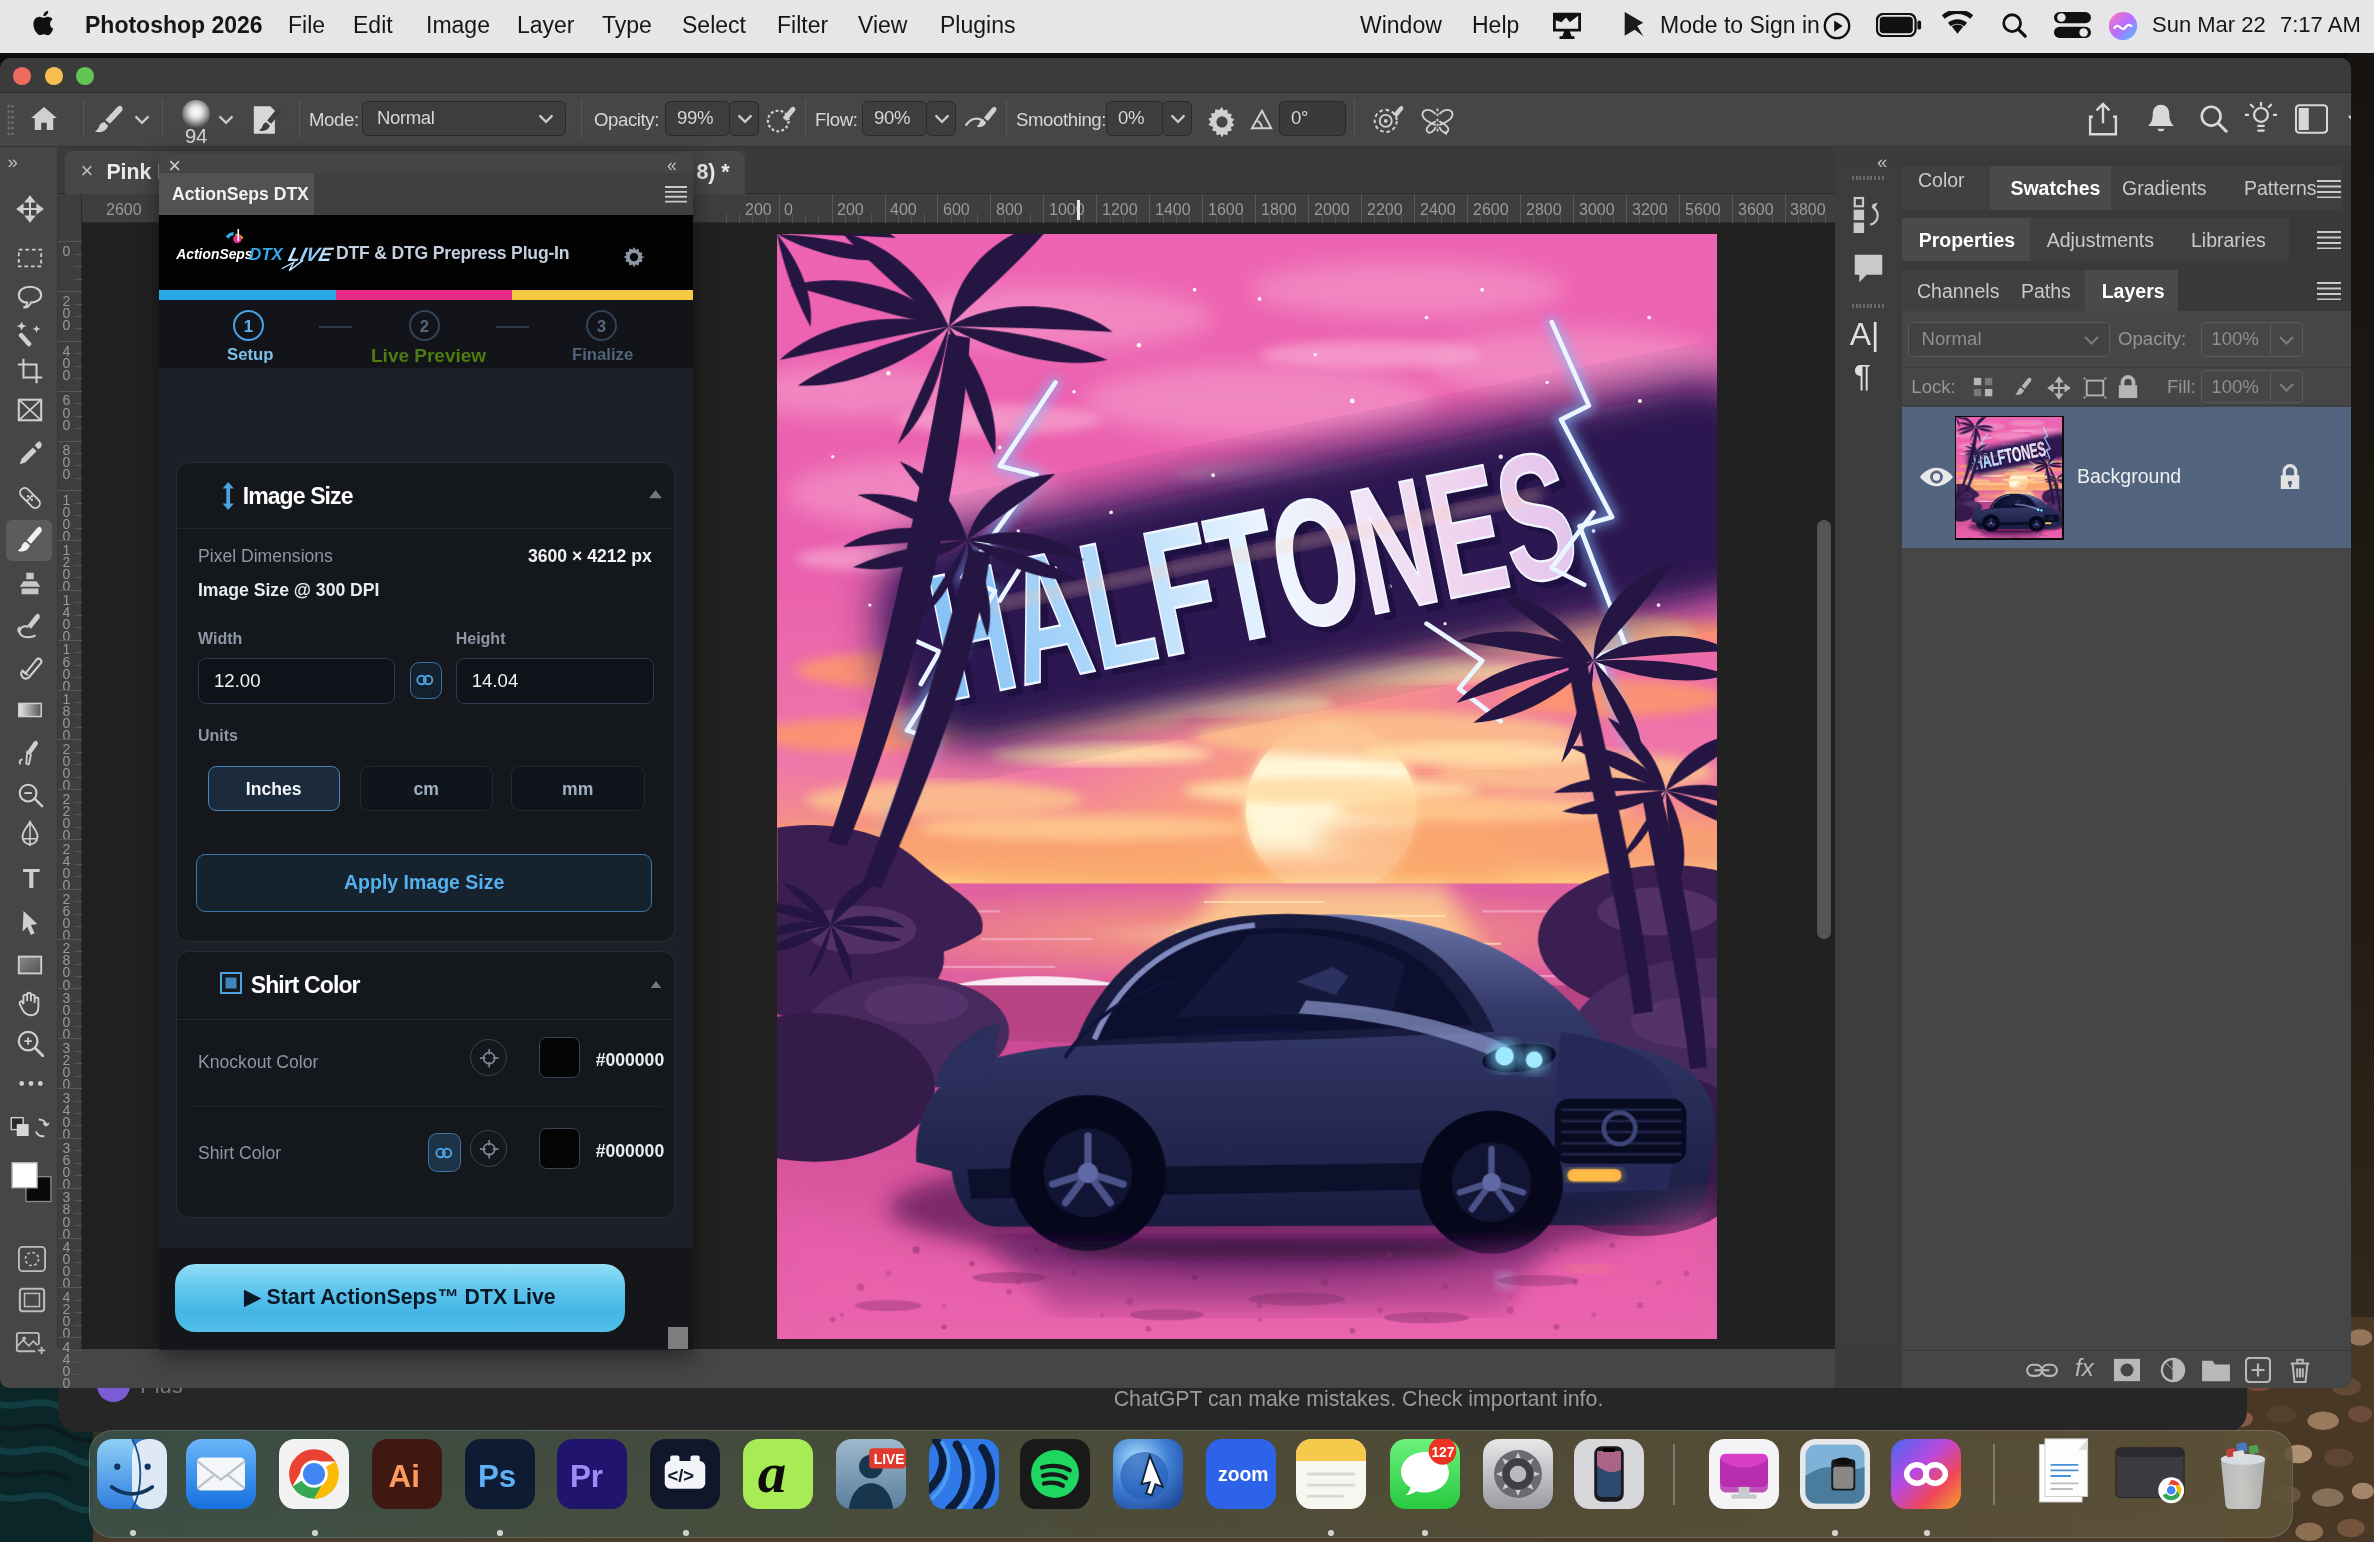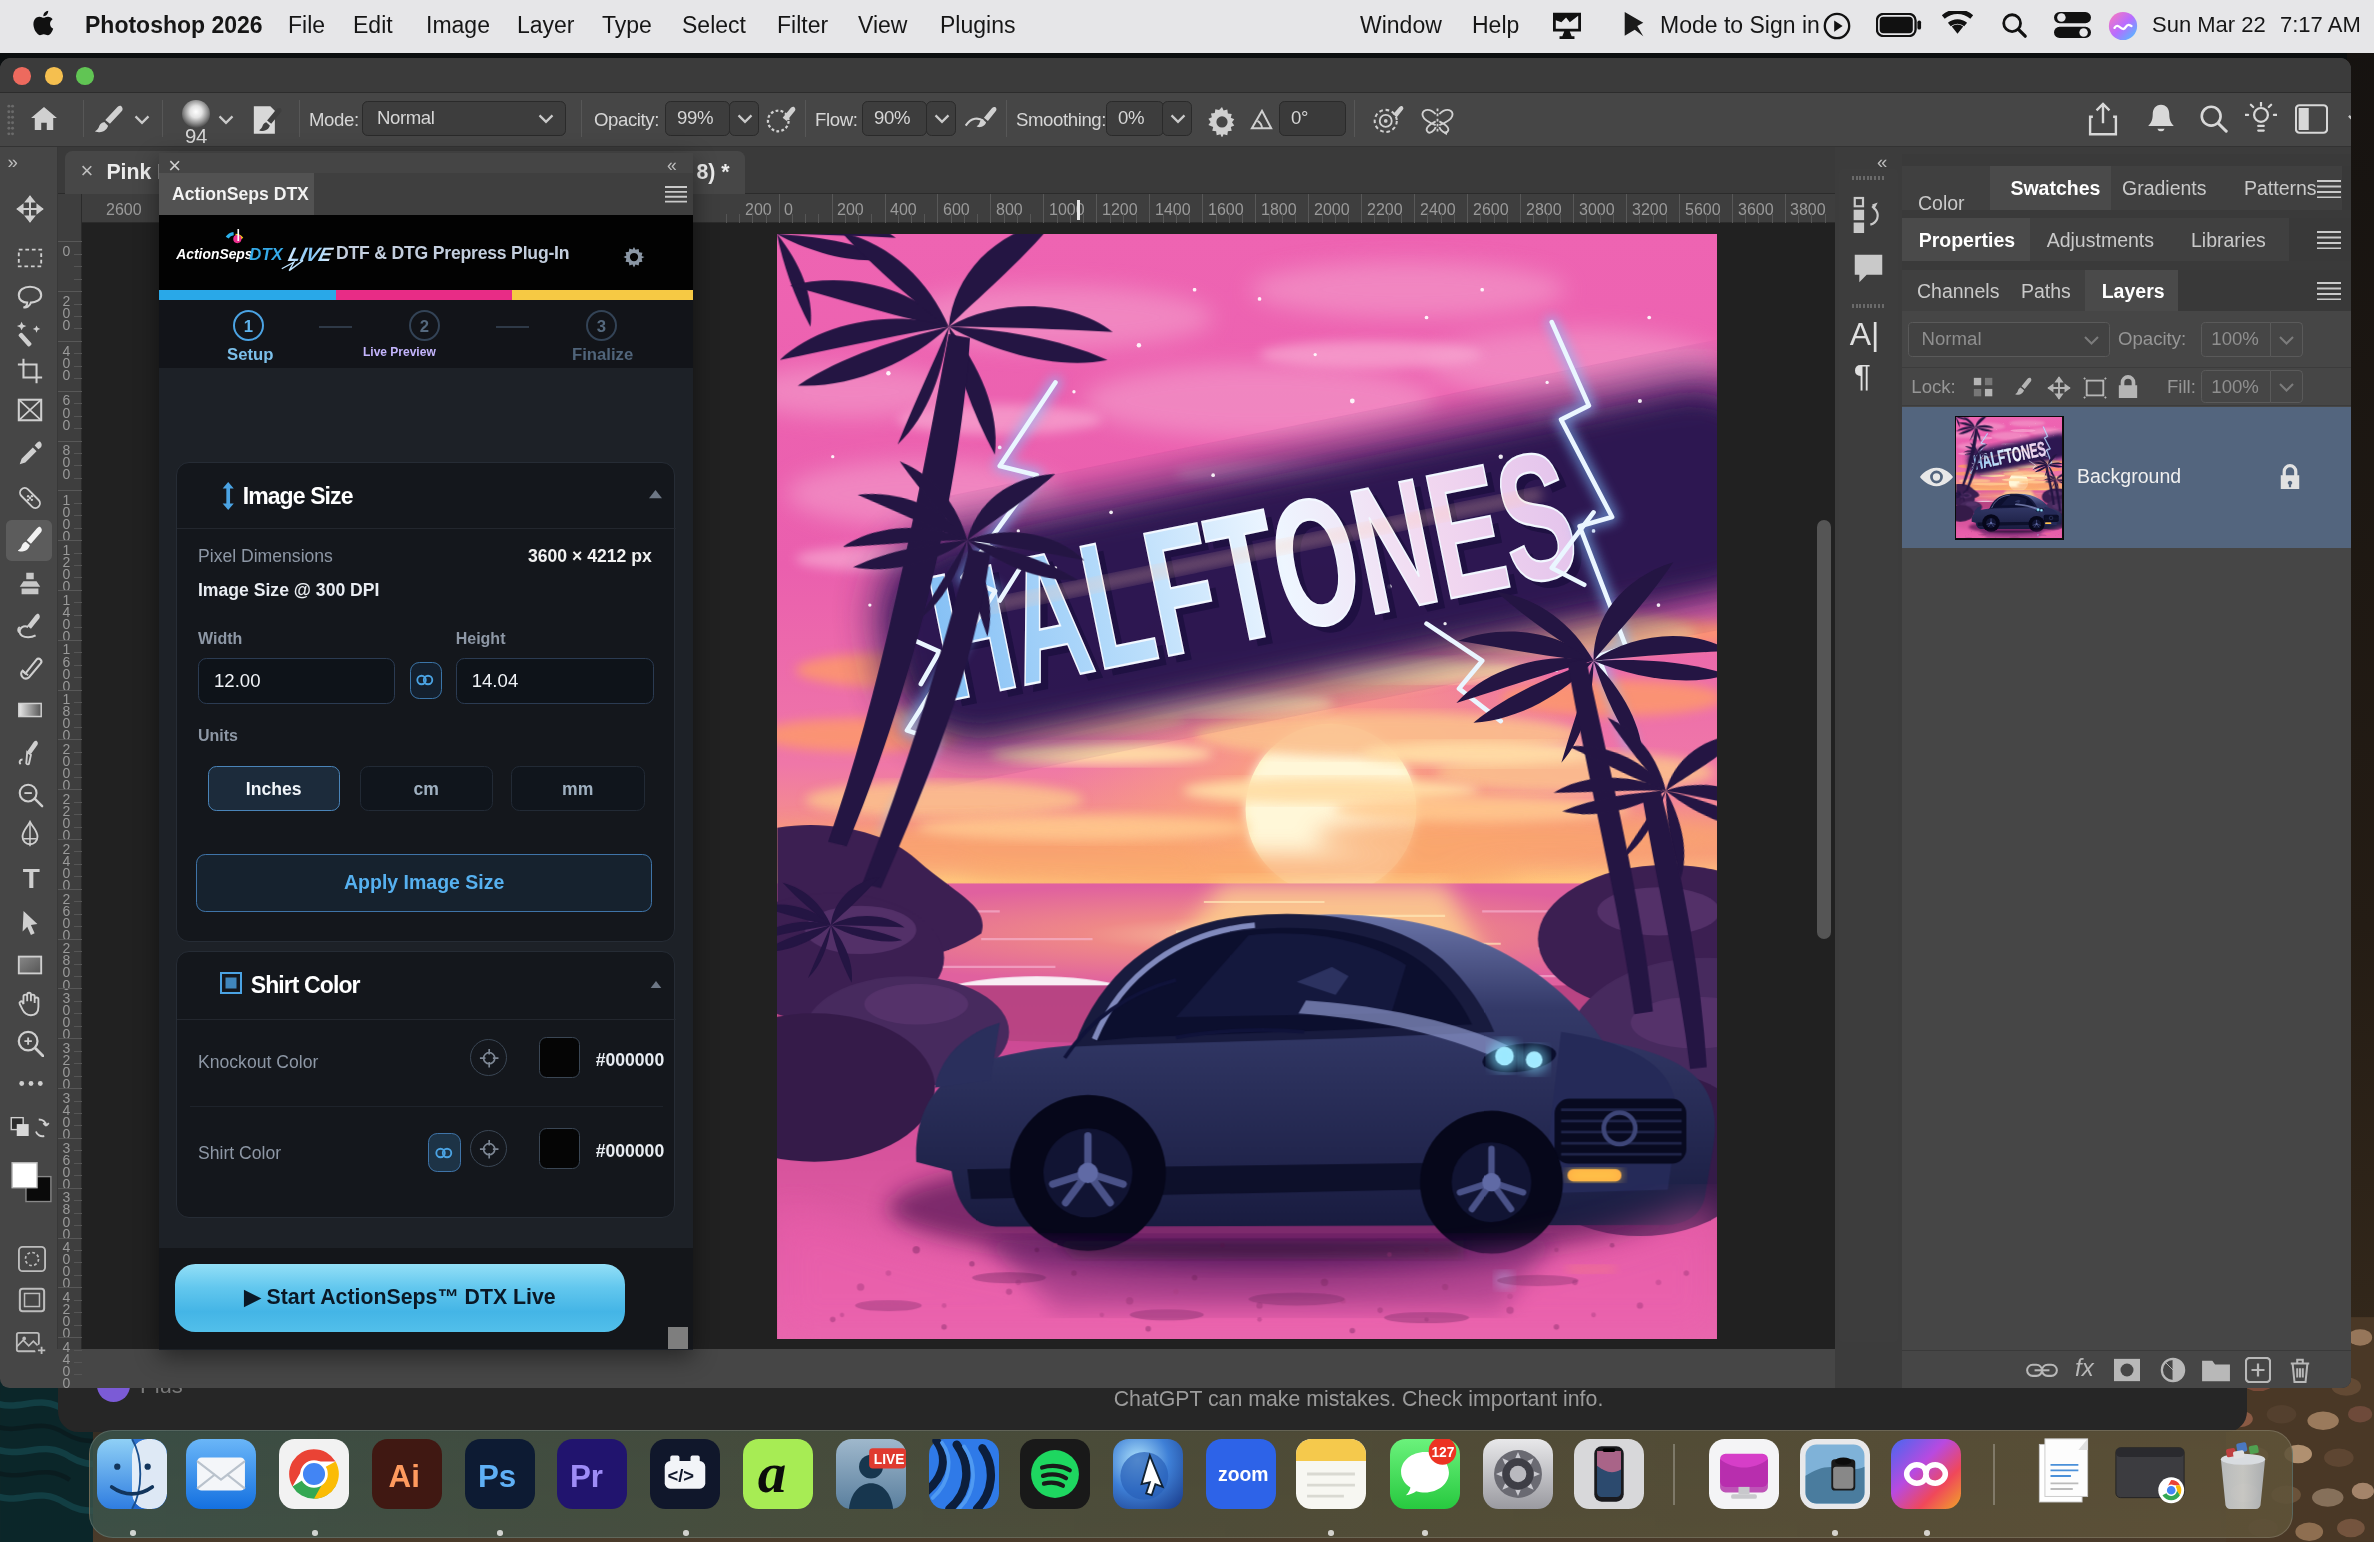--- a/index.html
+++ b/index.html
@@ -1085,21 +1085,21 @@
       <svg class="abs" style="left:13px;top:82px" width="33" height="33" viewBox="0 0 36 36">
           <path fill="#c9c9c9" d="M3 4h30v22H16l-8 8v-8H3z"></path>
         </svg>
       <div class="abs" style="left:13px;top:135px;width:33px;height:3.7px;background:repeating-linear-gradient(90deg,#6a6a6a 0 1.9px,transparent 1.9px 3.7px)"></div>
       <div class="abs" style="left:11px;top:147px;color:#e0e0e0;font-size:32px">A|</div>
       <div class="abs" style="left:15px;top:189px;color:#e0e0e0;font-size:32px">¶</div>
     </div>
     <div id="panels">
       <div class="ptabrow" style="top:12px;height:44px">
         <div class="ptab" style="left:0;width:88px">
-            <span style="position:absolute;left:16px;top:26px">Color</span>
+            <span style="position:absolute;left:16px;top:3px">Color</span>
           </div>
         <div class="ptab on" style="left:88px;width:121px">
             <span style="position:absolute;left:20.4px;top:10.2px">Swatches</span>
           </div>
         <div class="ptab" style="left:209px;width:121px">
             <span style="position:absolute;left:11px;top:10.2px">Gradients</span>
           </div>
         <div class="ptab" style="left:329px;width:111px">
             <span style="position:absolute;left:13px;top:10.2px">Patterns</span>
           </div>
@@ -1283,21 +1283,21 @@
         </svg>
     </div>
     <div class="abs" style="left:0;top:137px;width:177px;height:10.2px;background:#29a8e8"></div>
     <div class="abs" style="left:177px;top:137px;width:176px;height:10.2px;background:#e82c86"></div>
     <div class="abs" style="left:353px;top:137px;width:181px;height:10.2px;background:#f6c944"></div>
     <div class="abs" style="left:0;top:147px;width:534px;height:68px;background:#121419">
       <div class="abs" style="left:74px;top:10.2px;width:31px;height:31px;border-radius:50%;border:2.3px solid #4ba3e3;color:#5fb3ec;font-size:16.7px;font-weight:bold;text-align:center;line-height:30px">1</div>
       <span class="abs" style="left:68px;top:45px;color:#7cc0ea;font-size:16.7px;font-weight:bold">Setup</span>
       <div class="abs" style="left:160px;top:26px;width:33px;height:1.9px;background:#2e3947"></div>
       <div class="abs" style="left:250px;top:10.2px;width:31px;height:31px;border-radius:50%;border:2.3px solid #334356;color:#55697e;font-size:16.7px;font-weight:bold;text-align:center;line-height:30px">2</div>
-      <span class="abs" style="left:204px;top:45px;color:#c4b5fd;font-size:12px;font-weight:bold">Live Preview</span>
+      <span class="abs" style="left:212px;top:45px;color:#4d7c0f;font-size:19px;font-weight:bold">Live Preview</span>
       <div class="abs" style="left:337px;top:26px;width:33px;height:1.9px;background:#2e3947"></div>
       <div class="abs" style="left:427px;top:10.2px;width:31px;height:31px;border-radius:50%;border:2.3px solid #334356;color:#55697e;font-size:16.7px;font-weight:bold;text-align:center;line-height:30px">3</div>
       <span class="abs" style="left:413px;top:45px;color:#50647a;font-size:16.7px;font-weight:bold">Finalize</span>
     </div>
     <div class="abs" style="left:16.7px;top:309px;width:499px;height:480px;background:#14171c;border:0.9px solid #262c35;border-radius:13px">
       <svg class="abs" style="left:41px;top:18.6px" width="20.4" height="28" viewBox="0 0 22 30">
           <path fill="#4ba3e3" d="M11 0l6 7H13v16h4l-6 7-6-7h4V7H5z"></path>
         </svg>
       <span class="abs" style="left:66px;top:19.5px;color:#fff;font-size:23px;font-weight:bold;letter-spacing:-0.9px">Image Size</span>
       <svg class="abs" style="left:471px;top:26px" width="15" height="10.2" viewBox="0 0 16 11">

